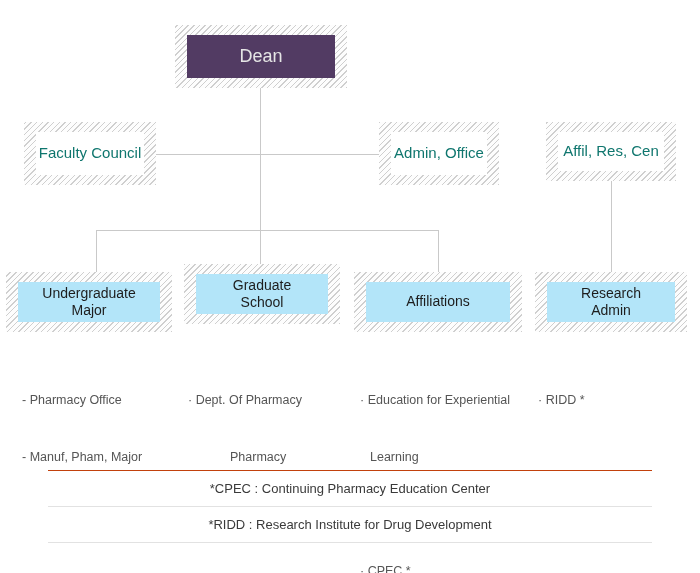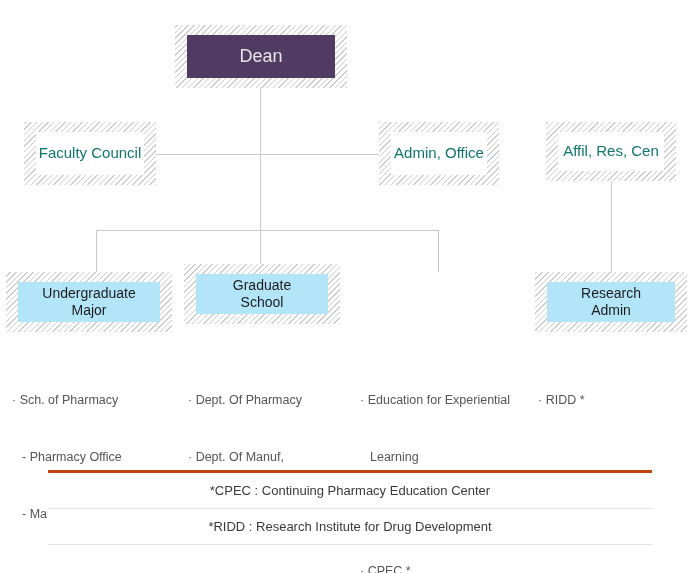--- a/index.html
+++ b/index.html
@@ -85,21 +85,21 @@
   .list .row { display: block; }
   .list .row.sub { padding-left: 10px; }
   .list .row.cont { padding-left: 42px; }
 
   
   .notes {
     position: absolute;
     left: 48px;
     top: 470px;
     width: 604px;
-    border-top: 3px solid #c2410c;
+    border-top: 1px solid #c2410c;
   }
   .note {
     box-sizing: border-box;
     height: 36px;
     border-bottom: 1px solid #e2e2e2;
     display: flex;
     align-items: center;
     justify-content: center;
     font-size: 13px;
     color: #3a3a3a;
@@ -138,35 +138,36 @@
   <div class="frame" style="left:6px; top:272px; width:166px; height:60px;">
     <div class="inner blue" style="white-space:pre-line;">Undergraduate
 Major</div>
   </div>
 
   <div class="frame" style="left:184px; top:264px; width:156px; height:60px;">
     <div class="inner blue" style="white-space:pre-line;">Graduate
 School</div>
   </div>
 
+  <div class="frame" style="left:354px; top:272px; width:168px; height:60px;">
+    <div class="inner blue" style="white-space:pre-line;">Affiliations</div>
+  </div>
 
   <div class="frame" style="left:535px; top:272px; width:152px; height:60px;">
     <div class="inner blue" style="white-space:pre-line;">Research
 Admin</div>
   </div>
 
   <div class="list" style="left:12px; top:353px; width:168px;">
-    <span class="row">· Sch. of Pharmacy</span>
     <span class="row sub">- Pharmacy Office</span>
     <span class="row sub">- Manuf, Pham, Major</span>
   </div>
 
   <div class="list" style="left:188px; top:353px; width:165px;">
     <span class="row">· Dept. Of Pharmacy</span>
-    <span class="row">· Dept. Of Manuf,</span>
     <span class="row cont">Pharmacy</span>
   </div>
 
   <div class="list" style="left:360px; top:353px; width:172px;">
     <span class="row">· Education for Experiential</span>
     <span class="row sub">Learning</span>
     <span class="row">· Medicinal Plant Garden</span>
     <span class="row">· CPEC *</span>
   </div>
 

